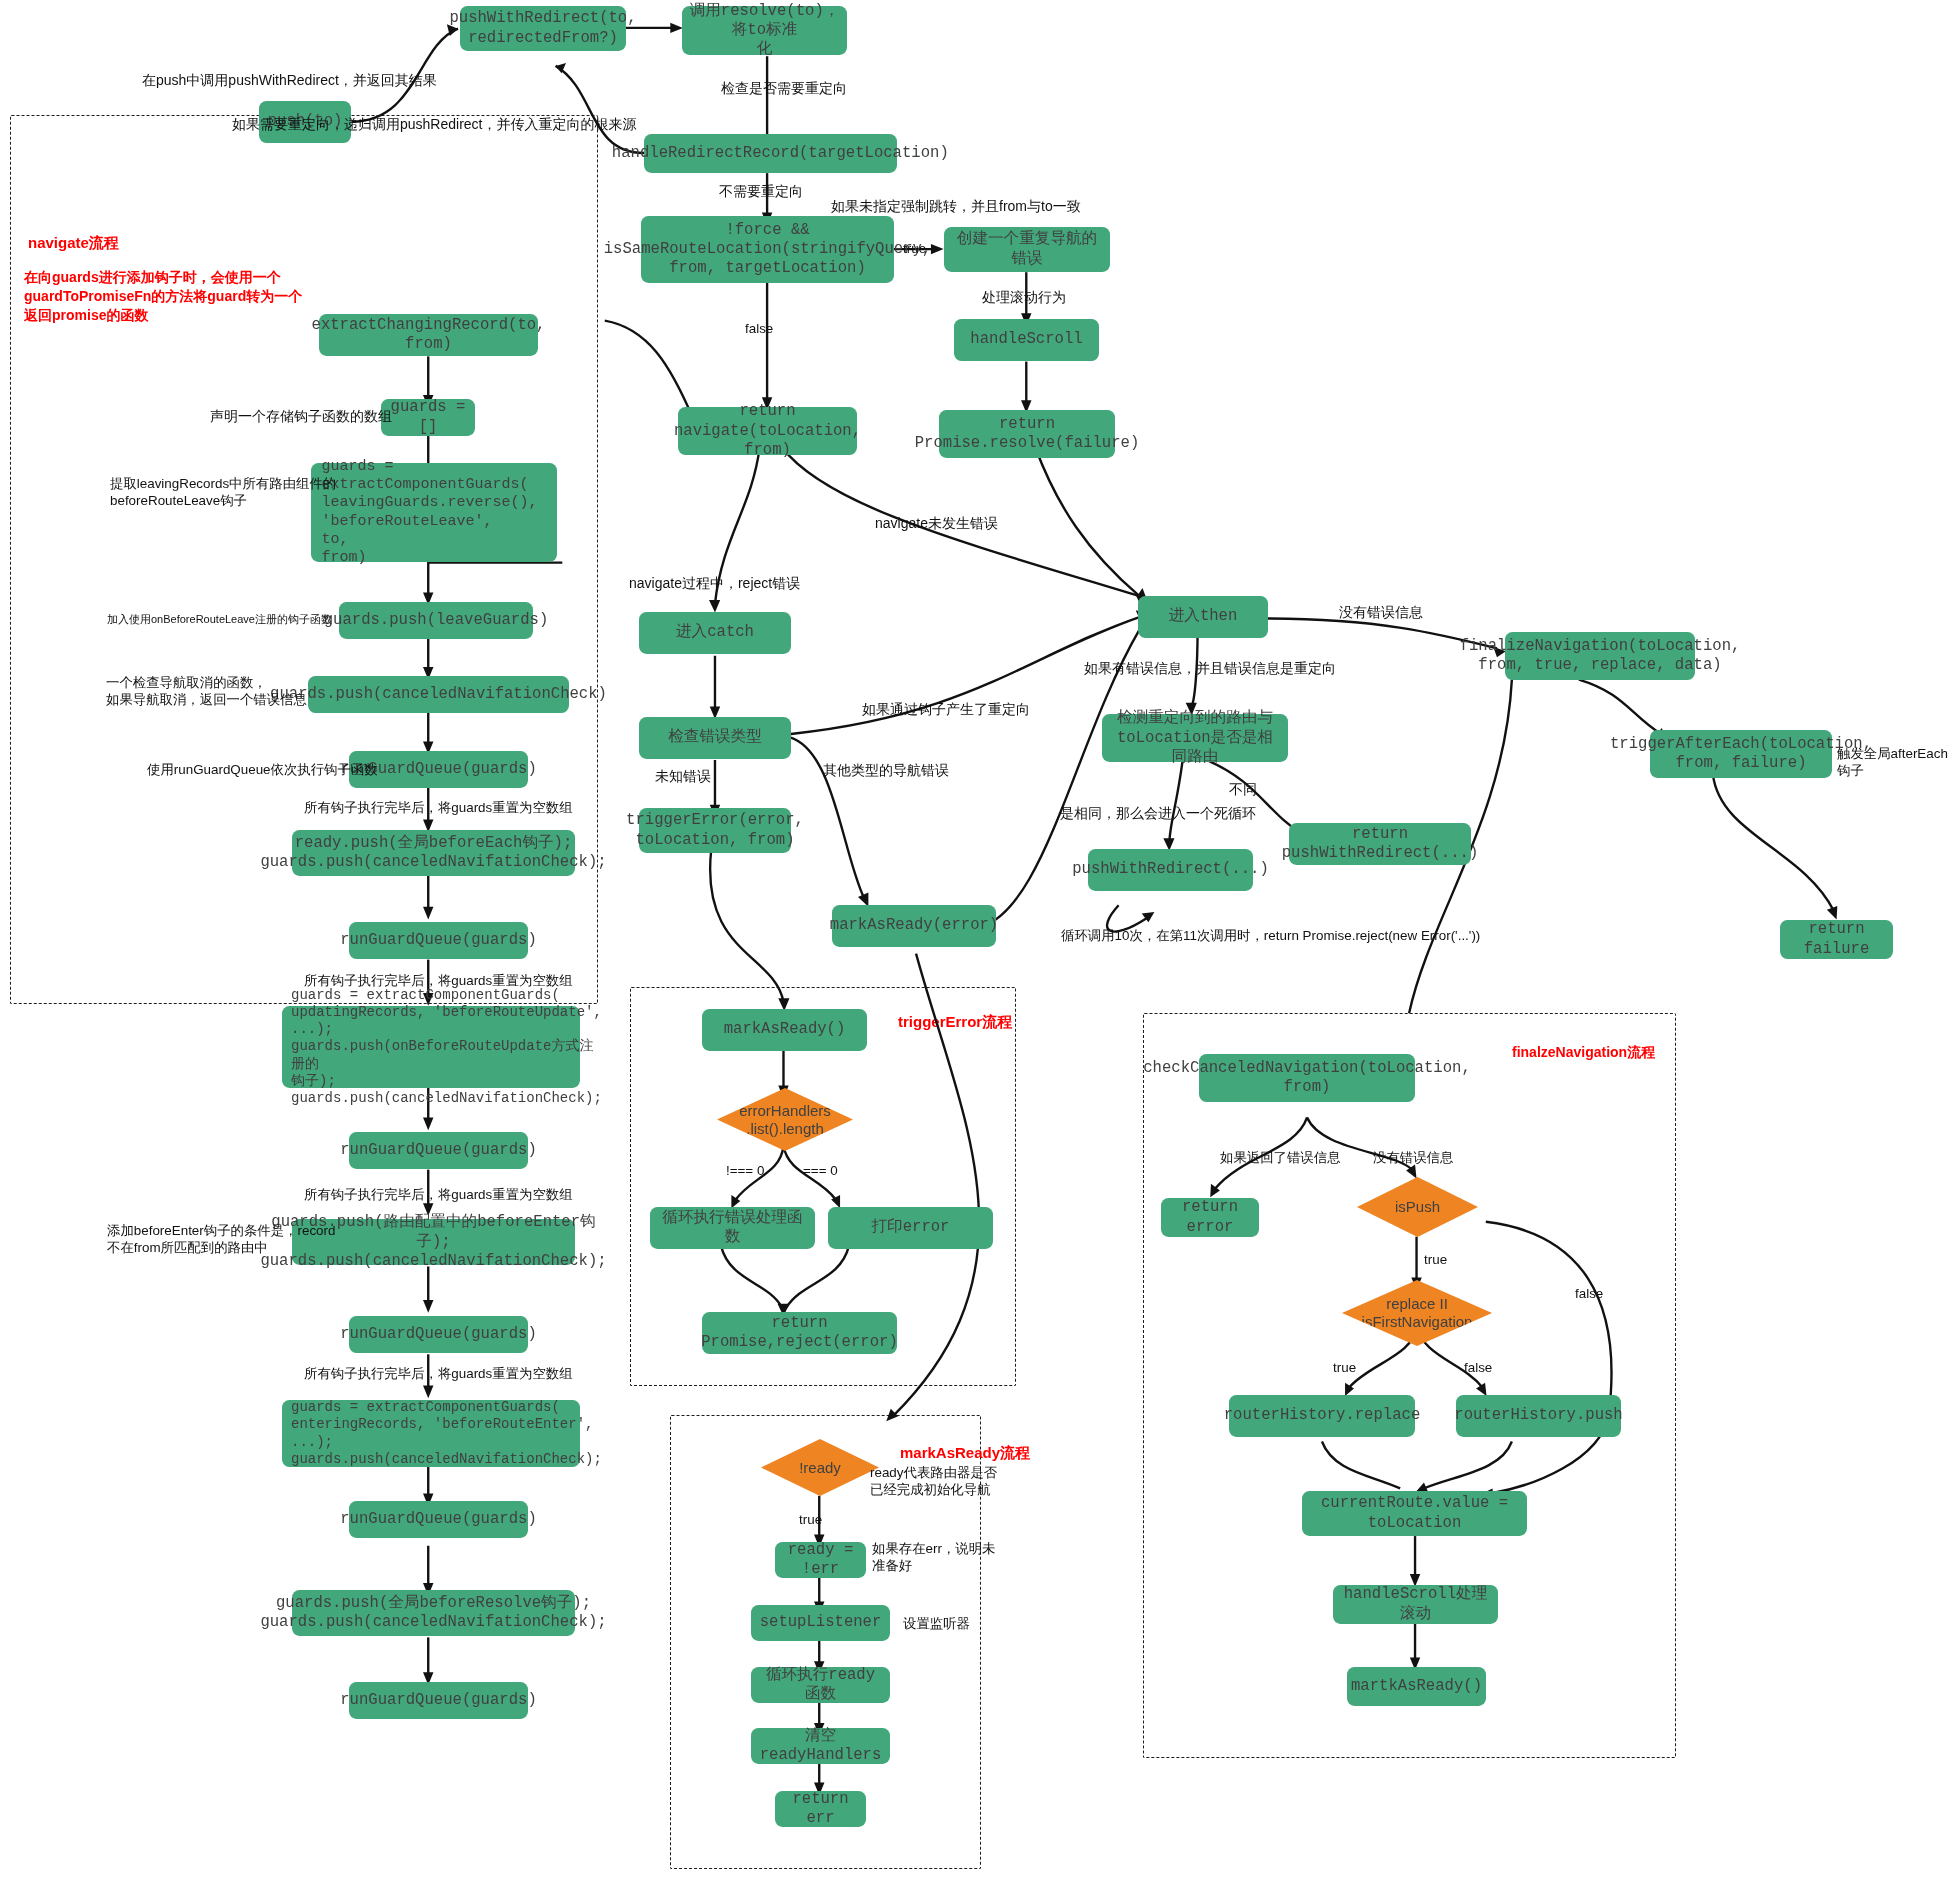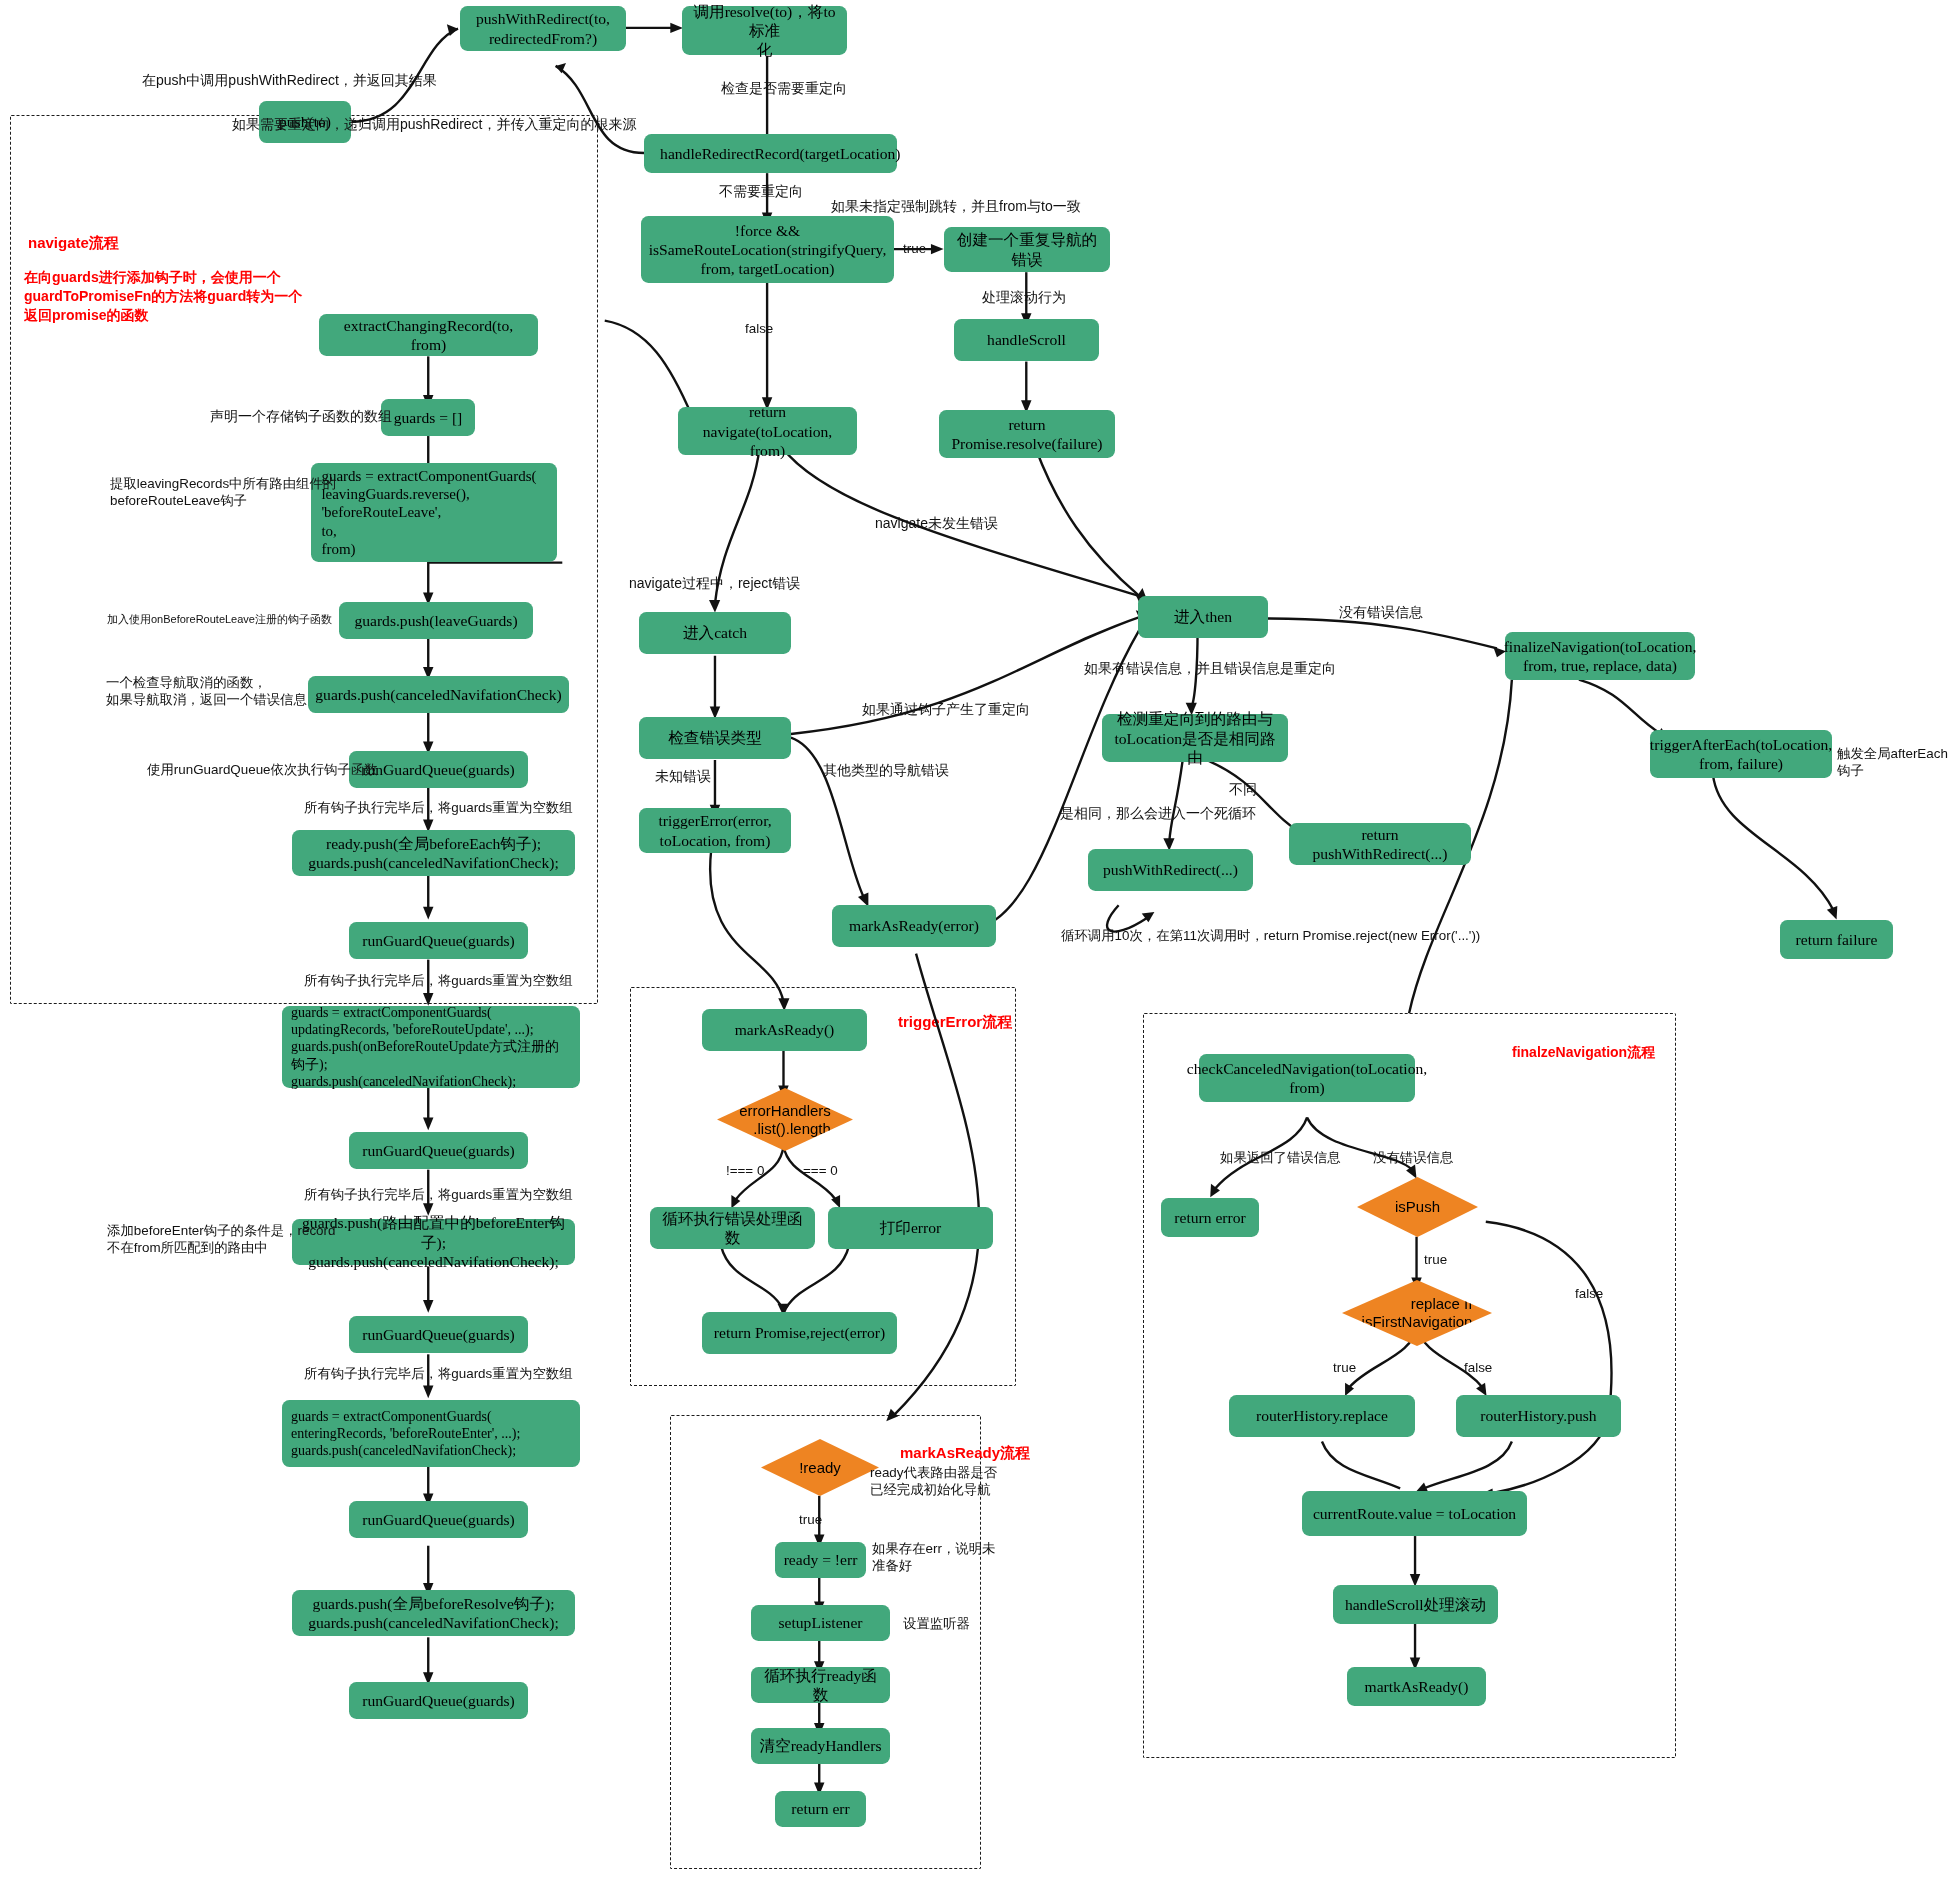--- a/index.html
+++ b/index.html
@@ -1,28 +1,28 @@
 <!DOCTYPE html>
 <html style="font-size:12px"><head>
 <meta charset="utf-8">
 <style>
   html,body{margin:0;padding:0;background:#ffffff;}
   body{font-family:"Liberation Sans","DejaVu Sans",sans-serif;}
   #canvas{position:relative;width:1955px;height:1879px;background:#fff;overflow:hidden;}
   .node{
-    position:absolute;background:#42a87c;color:#000000;border-radius:7.4px;
+    position:absolute;background:#42a87c;color:#404040;border-radius:7.4px;
     display:flex;align-items:center;justify-content:center;text-align:center;
     font-size:15.6px;line-height:1.22;box-sizing:border-box;padding:4.5px 7.4px;
-    font-family:Liberation Serif, serif;
+    font-family:Liberation Mono, monospace;
     white-space:pre-line;
   }
   .node.left-align{justify-content:flex-start;text-align:left;}
   .diamond{
-    position:absolute;background:#ee8422;color:#000000;
-    display:flex;align-items:center;justify-content:center;text-align:right;
+    position:absolute;background:#ee8422;color:#404040;
+    display:flex;align-items:center;justify-content:center;text-align:center;
     font-size:15px;line-height:1.2;box-sizing:border-box;
     clip-path:polygon(50% 0,100% 50%,50% 100%,0 50%);
     white-space:pre-line;
   }
   .lbl{
     position:absolute;color:#111;font-size:14px;line-height:1.3;
     white-space:pre-line;font-family:"Liberation Sans","DejaVu Sans",sans-serif;
   }
   .note-red{
     position:absolute;color:#ff0000;font-size:15px;line-height:1.35;

